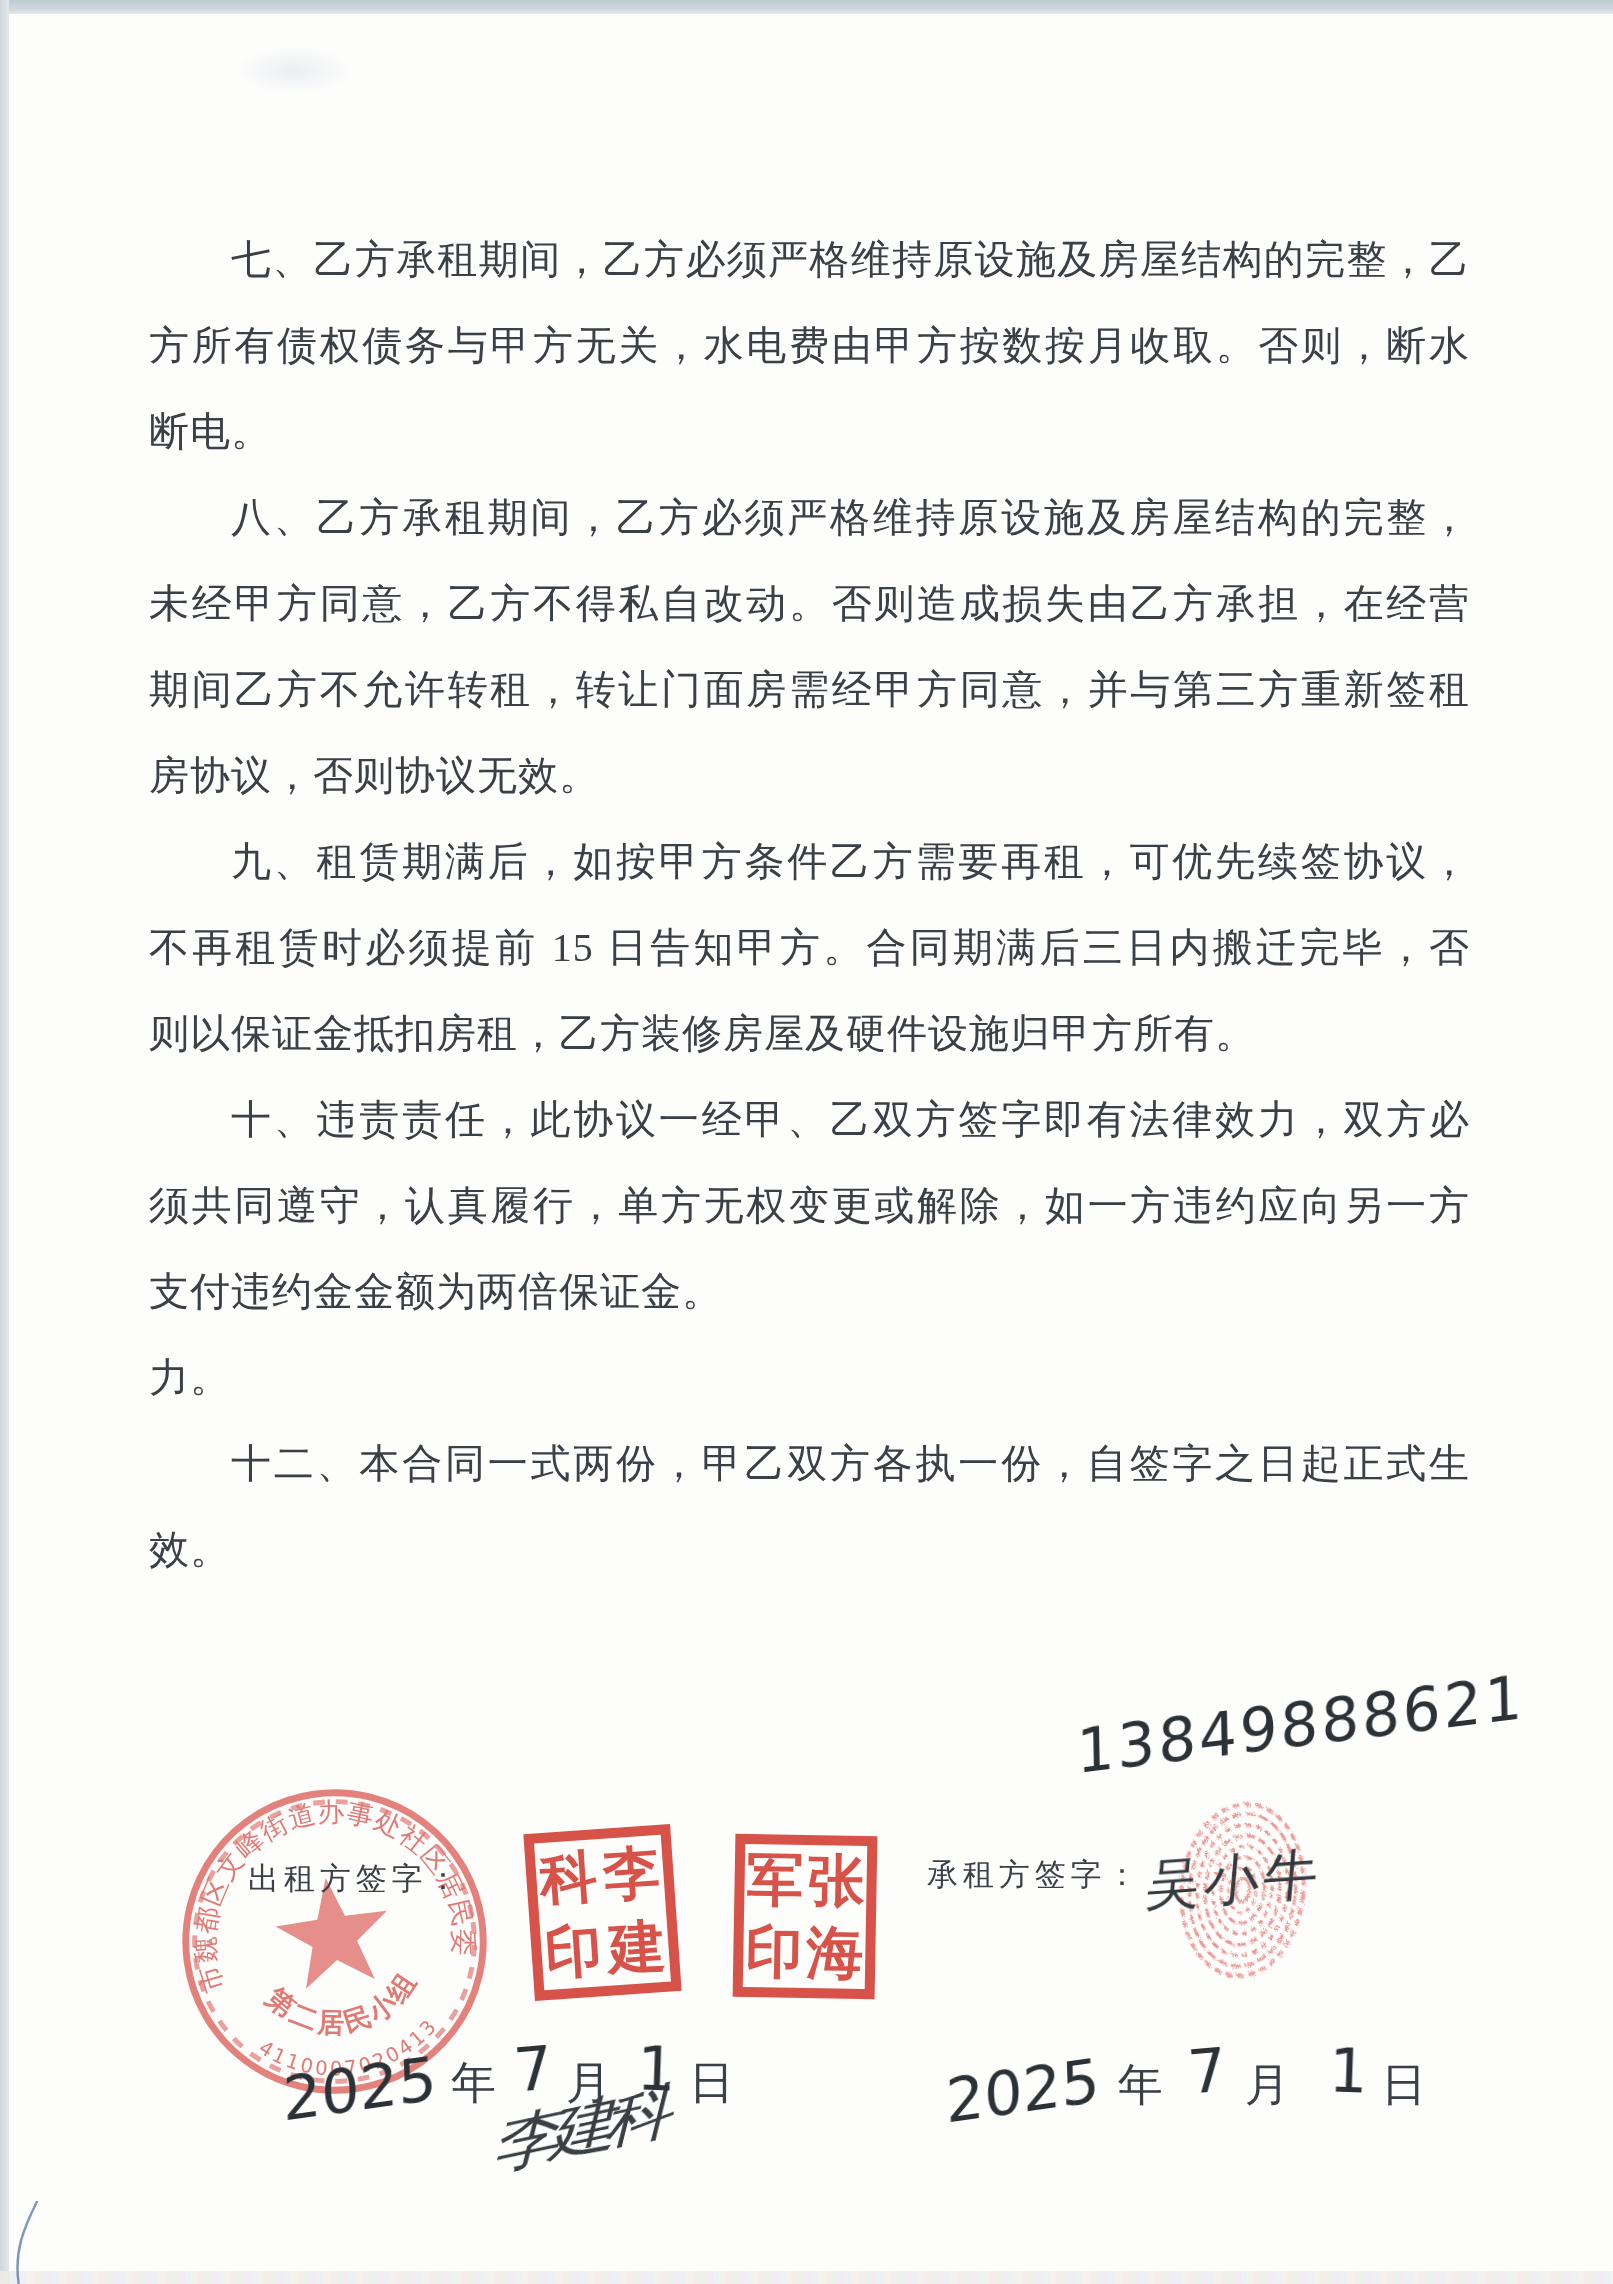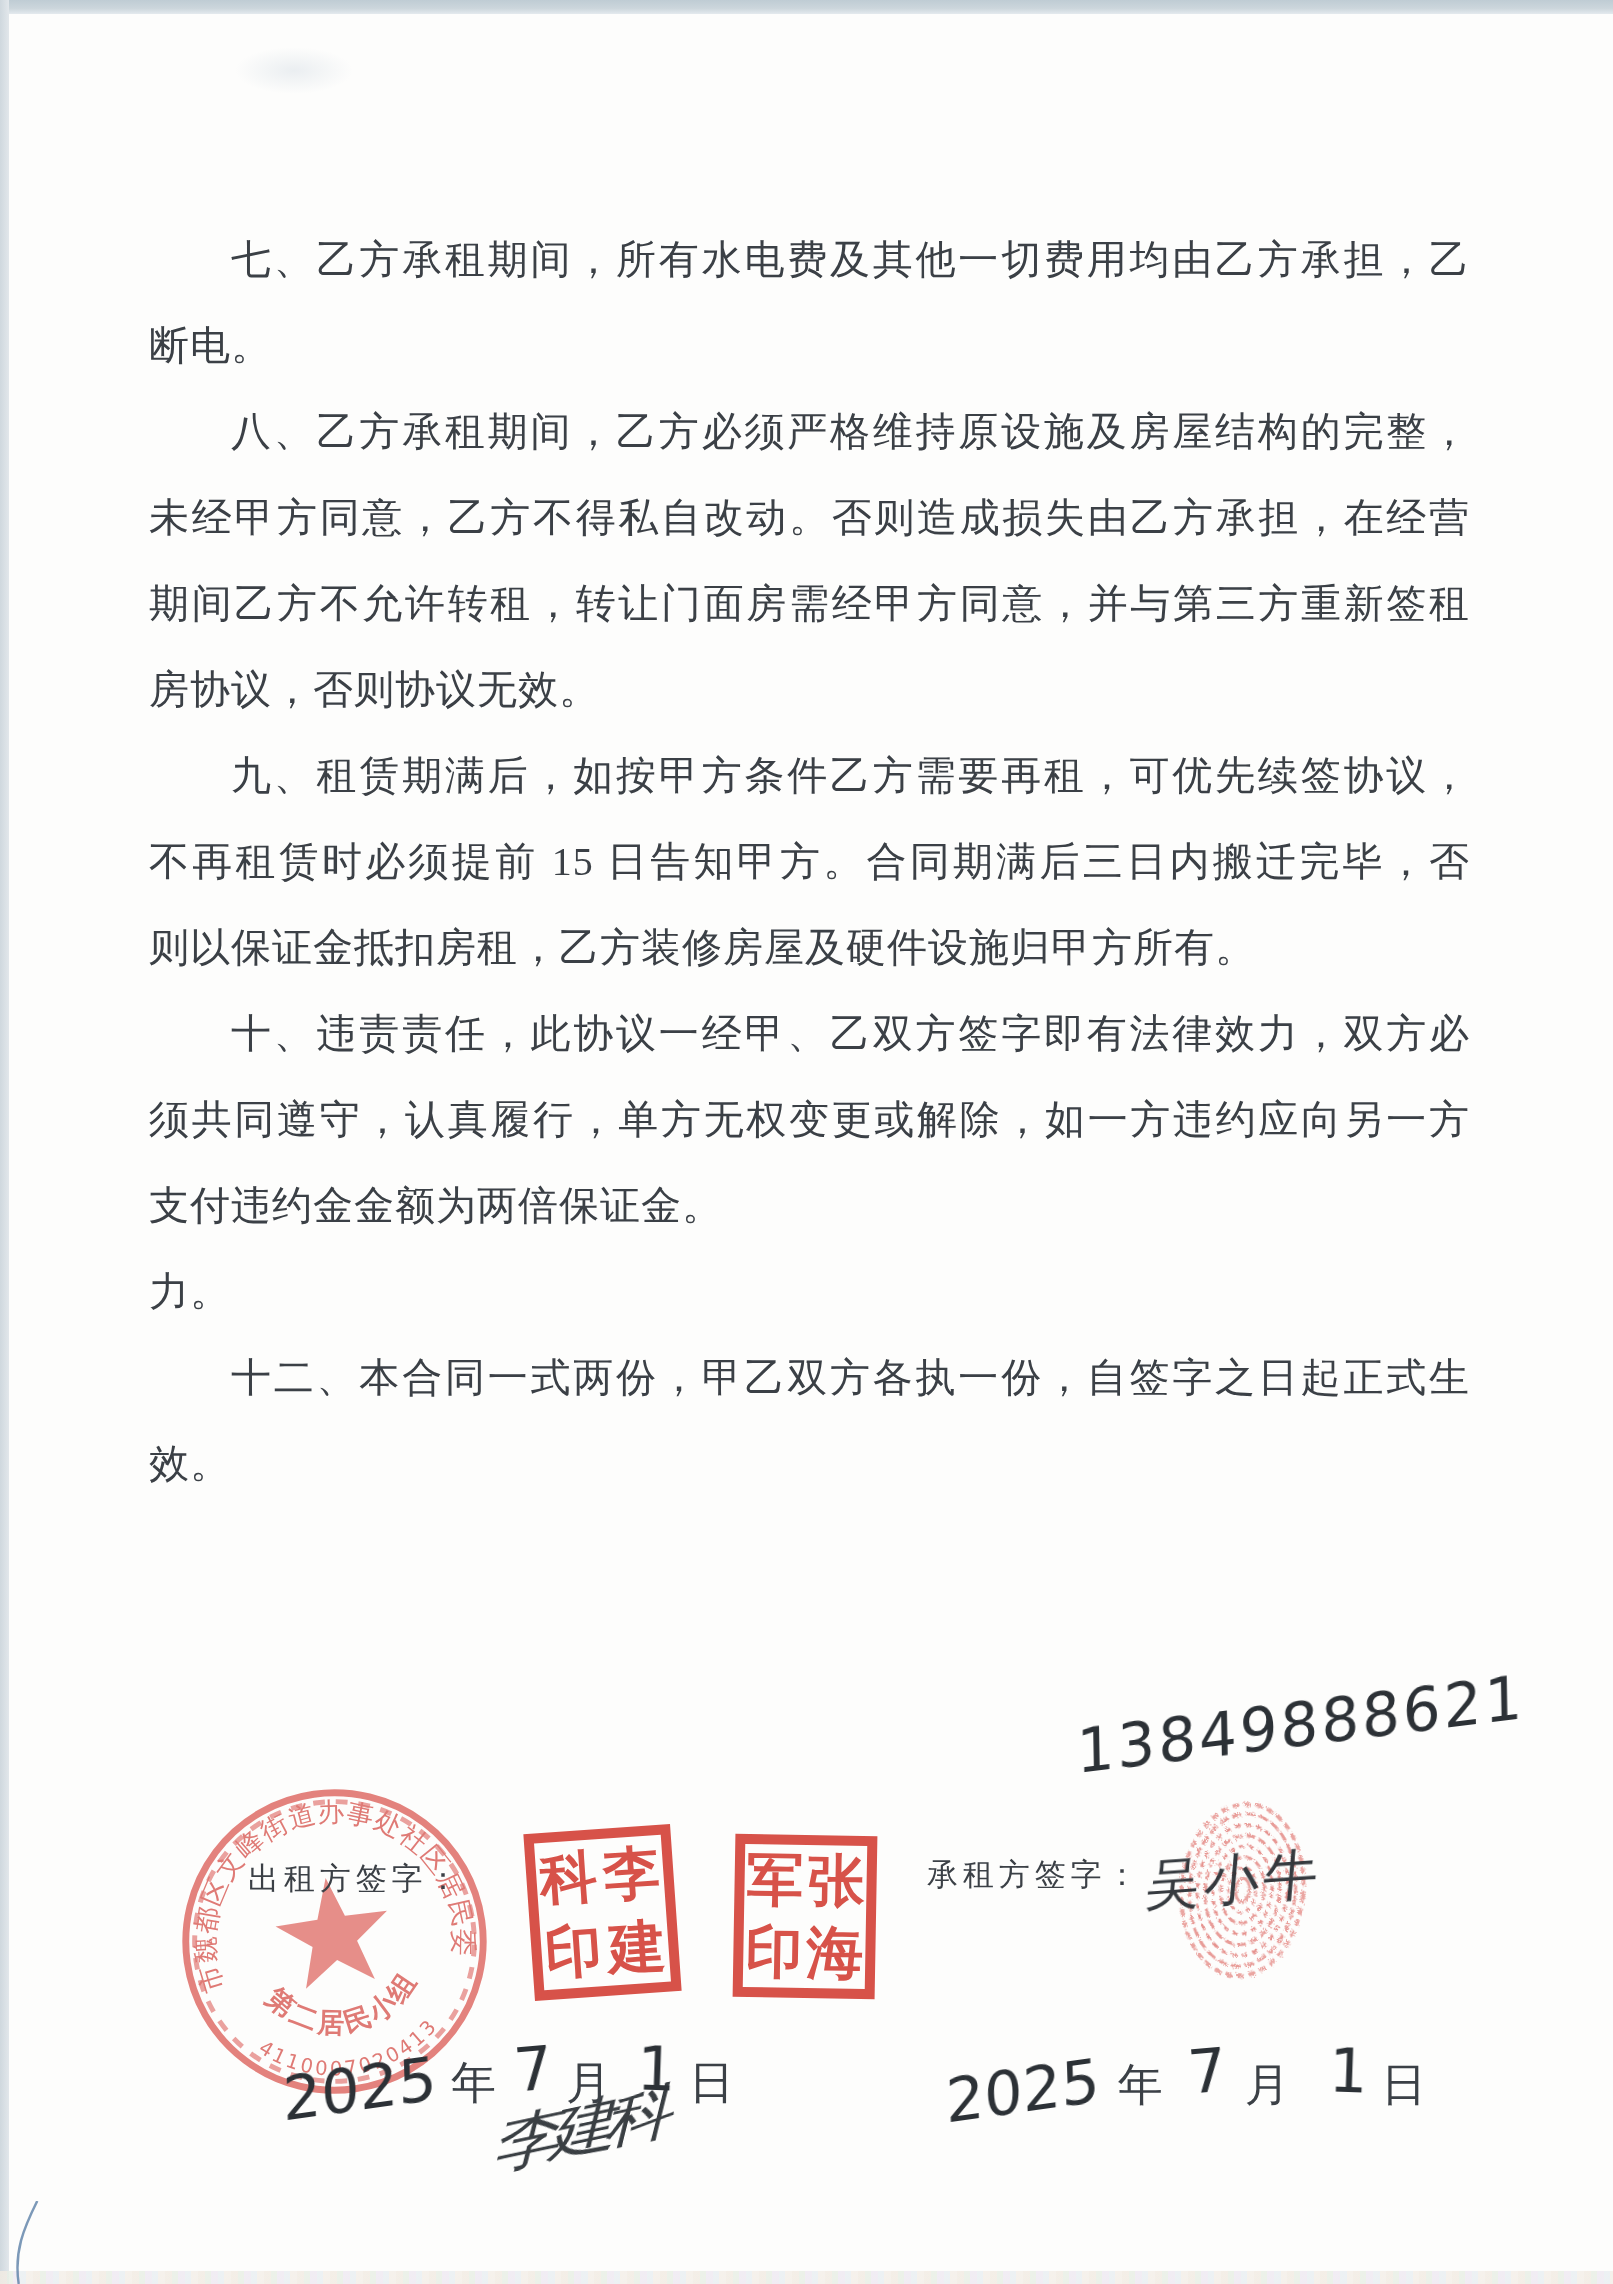--- a/index.html
+++ b/index.html
@@ -74,21 +74,22 @@
 <body>
 
 <div class="page">
 
   <div class="band-top"></div>
   <div class="band-left"></div>
   <div class="band-bottom"></div>
   <div class="smudge"></div>
 
   <div class="bodytext">
-    <div class="tline indent">七、乙方承租期间，所有水电费及其他一切费用均由乙方承担，乙</div>
+    <div class="tline indent">七、乙方承租期间，乙方必须严格维持原设施及房屋结构的完整，乙</div>
+    <div class="tline">方所有债权债务与甲方无关，水电费由甲方按数按月收取。否则，断水</div>
     <div class="tline last">断电。</div>
 
     <div class="tline indent">八、乙方承租期间，乙方必须严格维持原设施及房屋结构的完整，</div>
     <div class="tline">未经甲方同意，乙方不得私自改动。否则造成损失由乙方承担，在经营</div>
     <div class="tline">期间乙方不允许转租，转让门面房需经甲方同意，并与第三方重新签租</div>
     <div class="tline last">房协议，否则协议无效。</div>
 
     <div class="tline indent">九、租赁期满后，如按甲方条件乙方需要再租，可优先续签协议，</div>
     <div class="tline">不再租赁时必须提前 15 日告知甲方。合同期满后三日内搬迁完毕，否</div>
     <div class="tline last">则以保证金抵扣房租，乙方装修房屋及硬件设施归甲方所有。</div>

